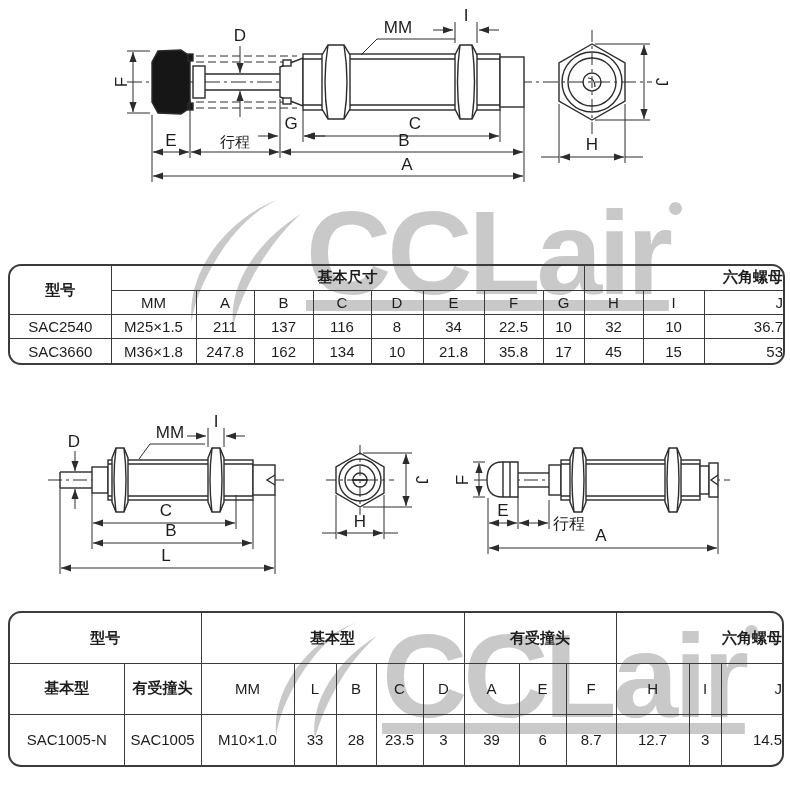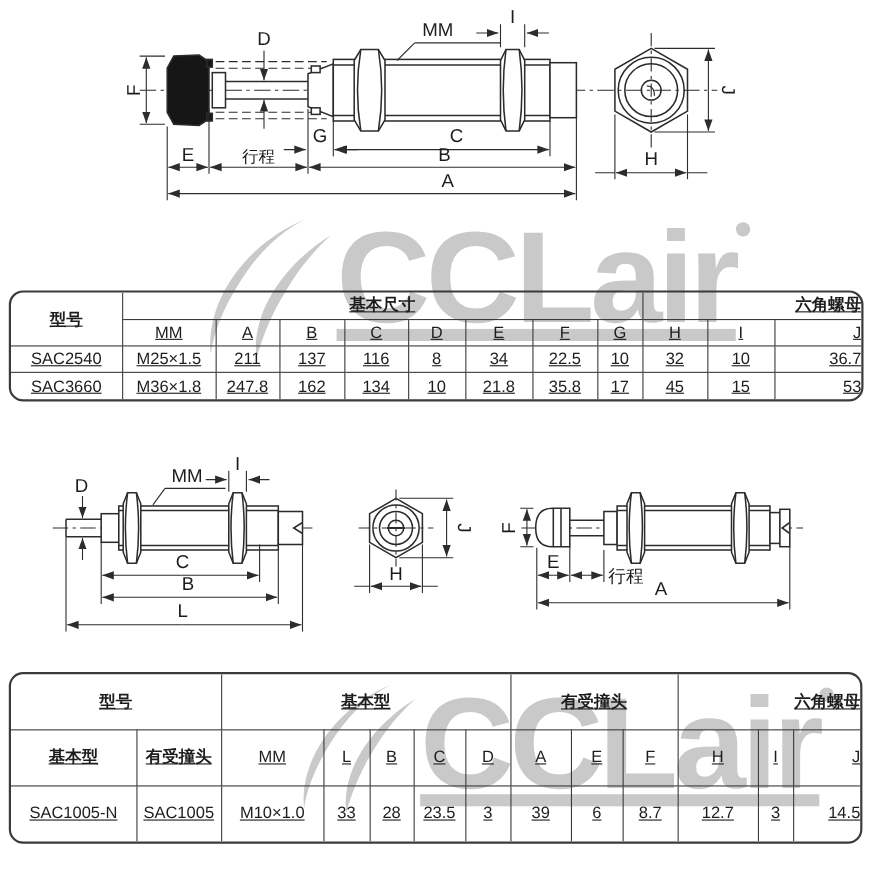--- a/index.html
+++ b/index.html
@@ -5,21 +5,21 @@
   html,body{margin:0;padding:0;background:#fff;}
   #page{position:relative;width:790px;height:806px;background:#ffffff;overflow:hidden;
         font-family:"Liberation Sans","DejaVu Sans",sans-serif;color:#1d1d1d;}
   svg text{font-family:"Liberation Sans","DejaVu Sans",sans-serif;fill:#1d1d1d;}
   .layer{position:absolute;z-index:1;}
   
   .wm{position:absolute;z-index:0;display:flex;align-items:flex-start;color:#c9c9c9;}
   .wmtext{font-size:118px;font-weight:700;letter-spacing:-4px;line-height:1.05;text-decoration:underline;}
   .wmdot{width:13px;height:13px;border-radius:50%;background:#c9c9c9;margin-top:10px;}
   
-  .tblwrap{position:absolute;z-index:1;border:2px solid #3b3b3b;border-radius:13px;overflow:hidden;background:transparent;text-decoration:underline;}
+  .tblwrap{position:absolute;z-index:1;border:2px solid #3b3b3b;border-radius:13px;overflow:hidden;background:transparent;}
   table{border-collapse:collapse;table-layout:fixed;width:100%;height:100%;background:transparent;}
   th,td{border:1px solid #3b3b3b;text-align:center;vertical-align:middle;padding:0;
         font-size:15px;font-weight:400;white-space:nowrap;overflow:hidden;}
   tr{height:24px;}
   .grp{font-weight:700;font-size:15px;}
   table tr:first-child th{border-top:none;}
   table tr:last-child td{border-bottom:none;}
   table tr th:first-child,table tr td:first-child{border-left:none;}
   table tr th:last-child,table tr td:last-child{border-right:none;text-align:right;}
 </style>

